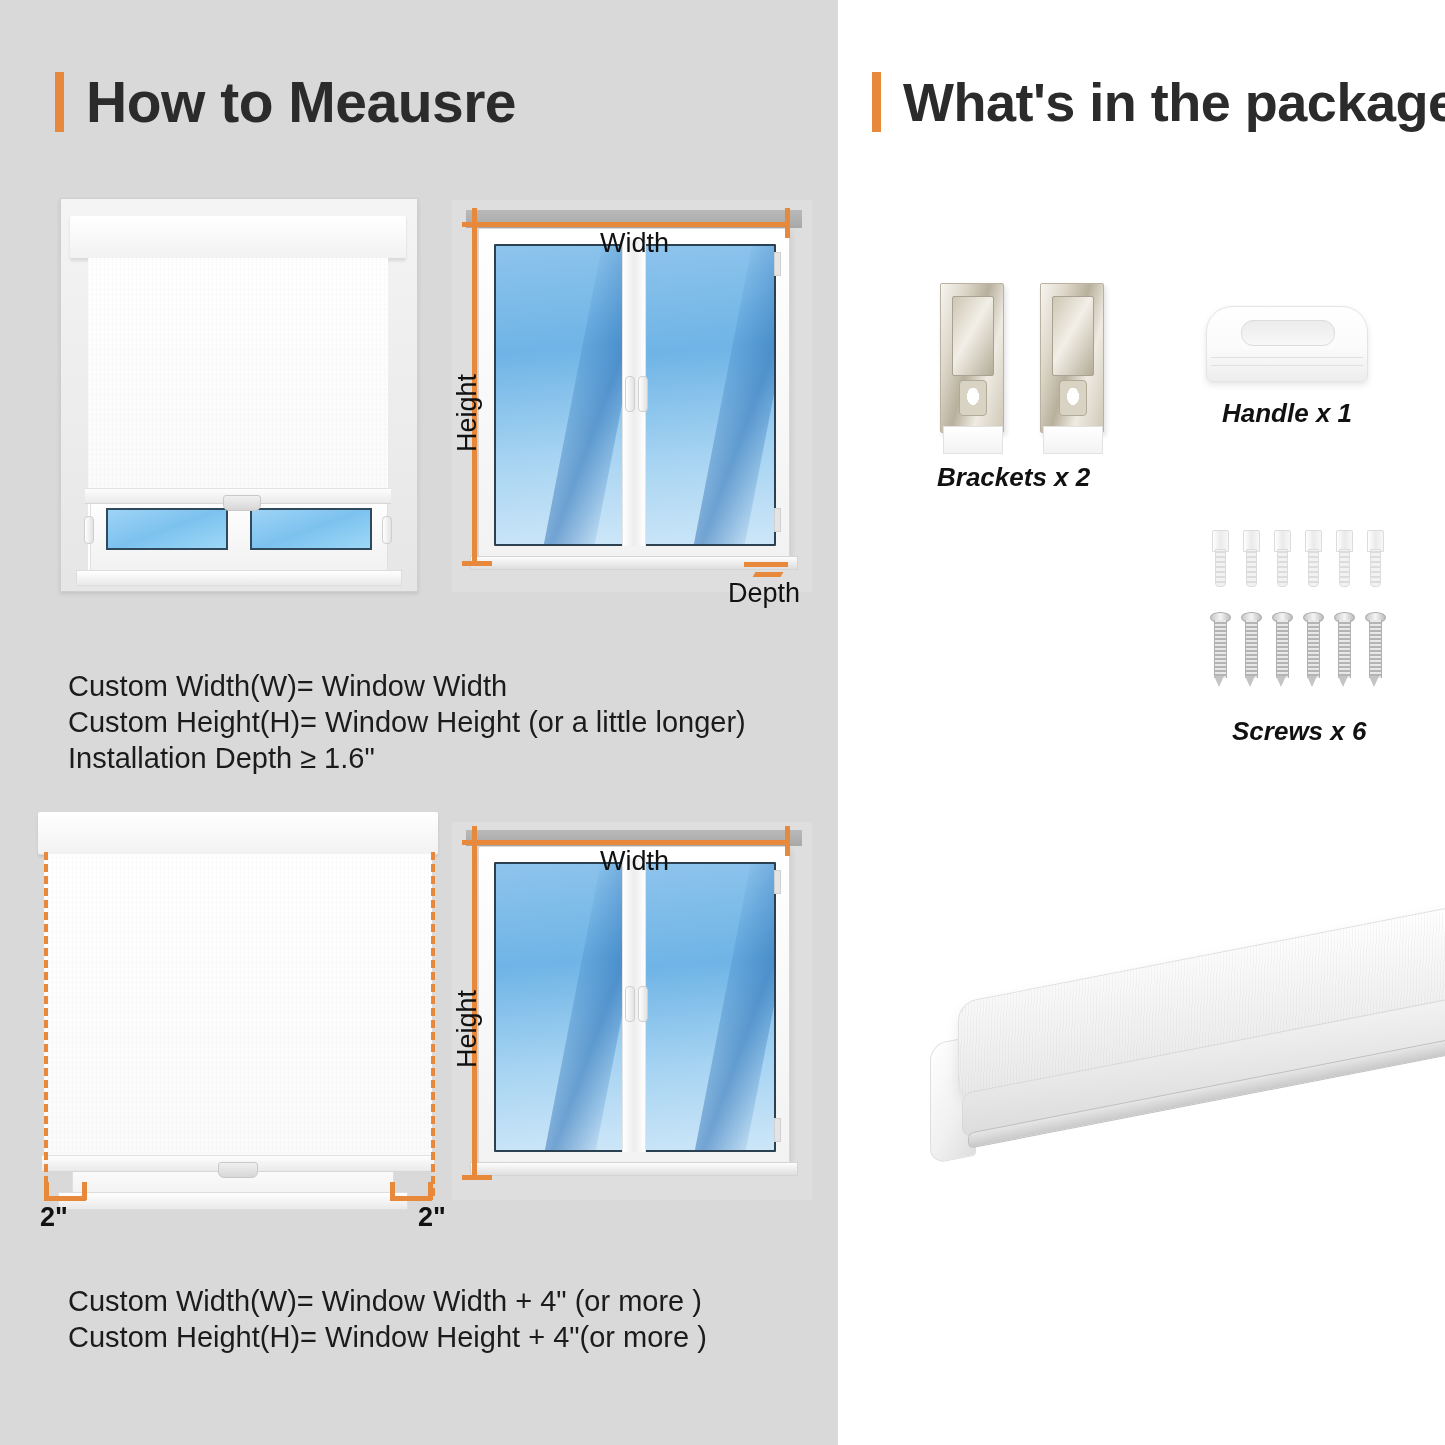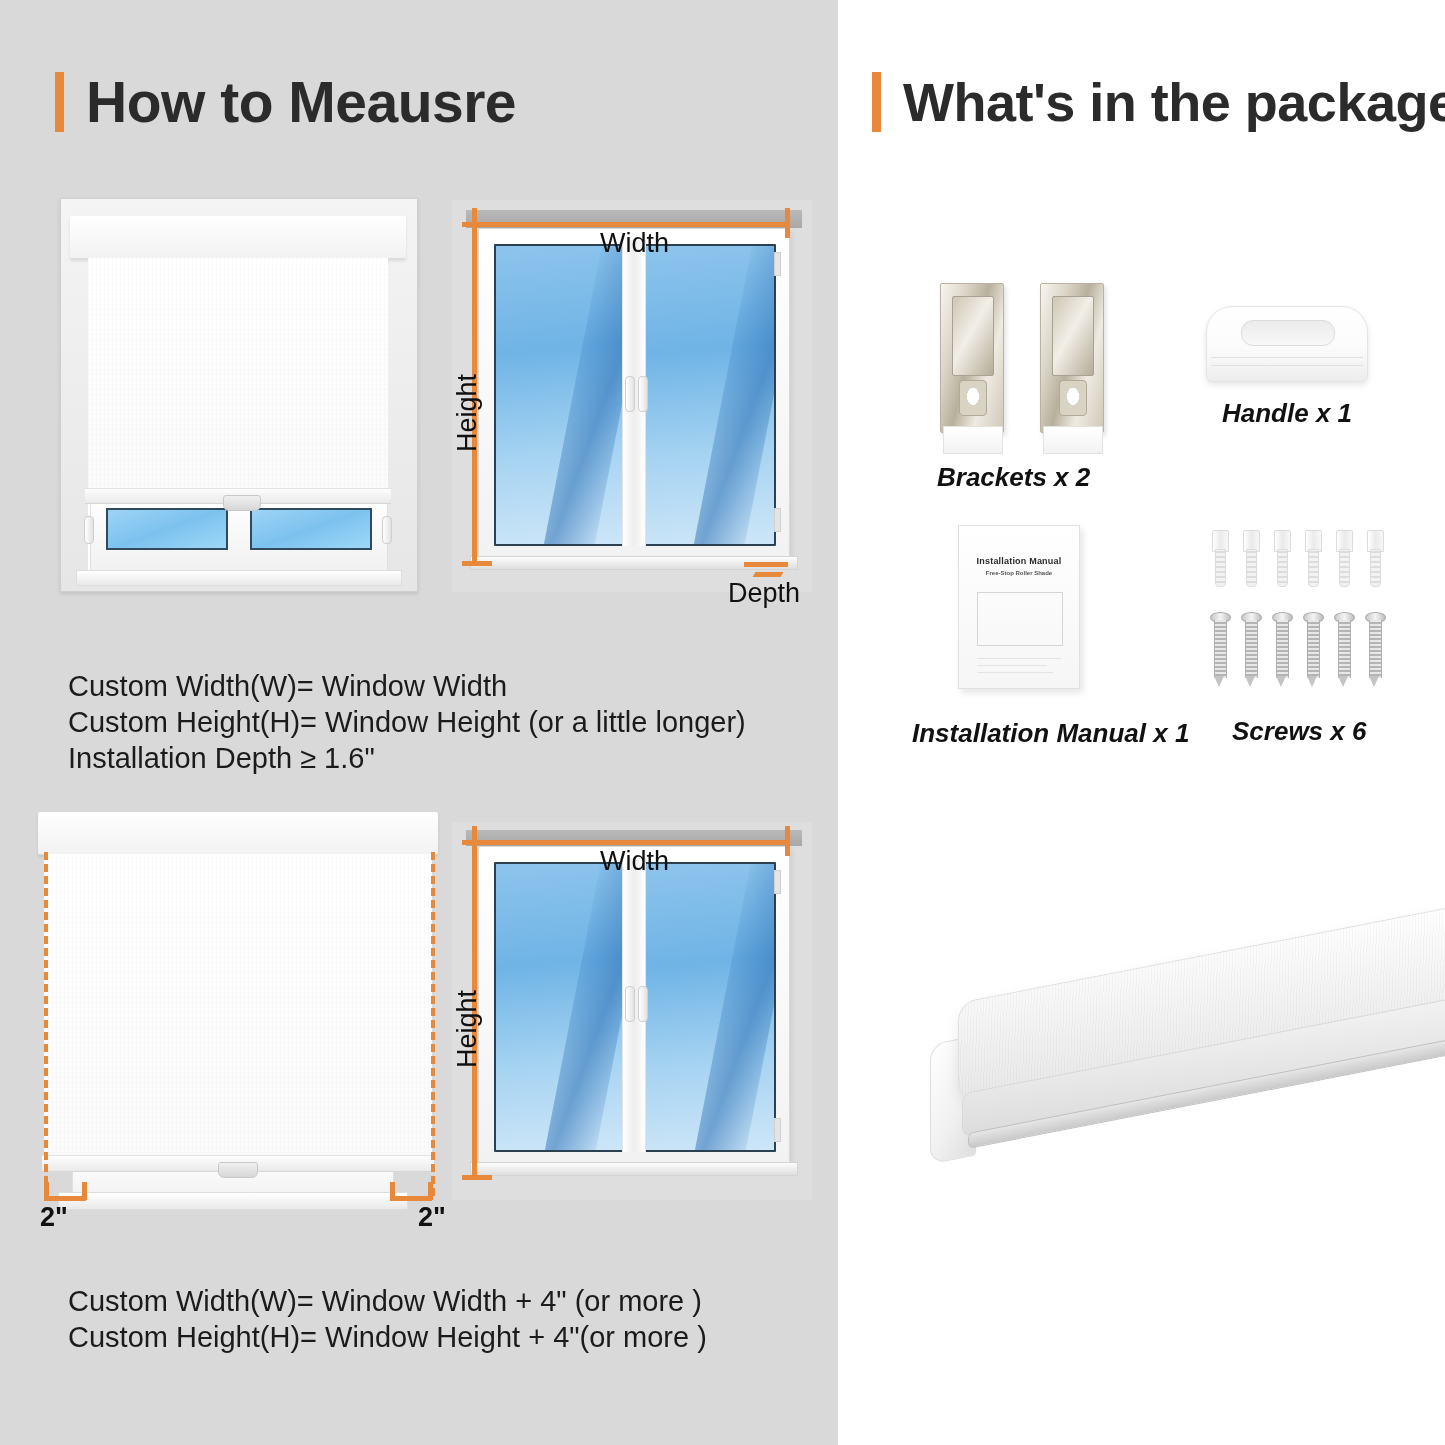--- a/index.html
+++ b/index.html
@@ -348,29 +348,20 @@
 
   <div>
     <div class="handle-part" style="left:1206px;top:306px;">
       <div class="handle-slot"></div>
       <div class="handle-ridge" style="top:50px;width:152px;"></div>
       <div class="handle-ridge" style="top:58px;width:152px;"></div>
     </div>
   </div>
   <div class="pkg-label" style="left:1222px;top:398px;">Handle x 1</div>
 
-  <div class="manual" style="left:958px;top:525px;">
-    <div class="manual-title">Installation Manual</div>
-    <div class="manual-sub">Free-Stop Roller Shade</div>
-    <div class="manual-box"></div>
-    <div class="manual-rule" style="top:132px;"></div>
-    <div class="manual-rule" style="top:139px;width:70px;"></div>
-    <div class="manual-rule" style="top:146px;width:76px;"></div>
-  </div>
-  <div class="pkg-label" style="left:912px;top:718px;">Installation Manual x 1</div>
 
   <div>
     <div class="anchor" style="left:1212px;top:530px;">
         <div class="anchor-head"></div>
         <div class="anchor-body"></div>
       </div>
     <div class="anchor" style="left:1243px;top:530px;">
         <div class="anchor-head"></div>
         <div class="anchor-body"></div>
       </div>

